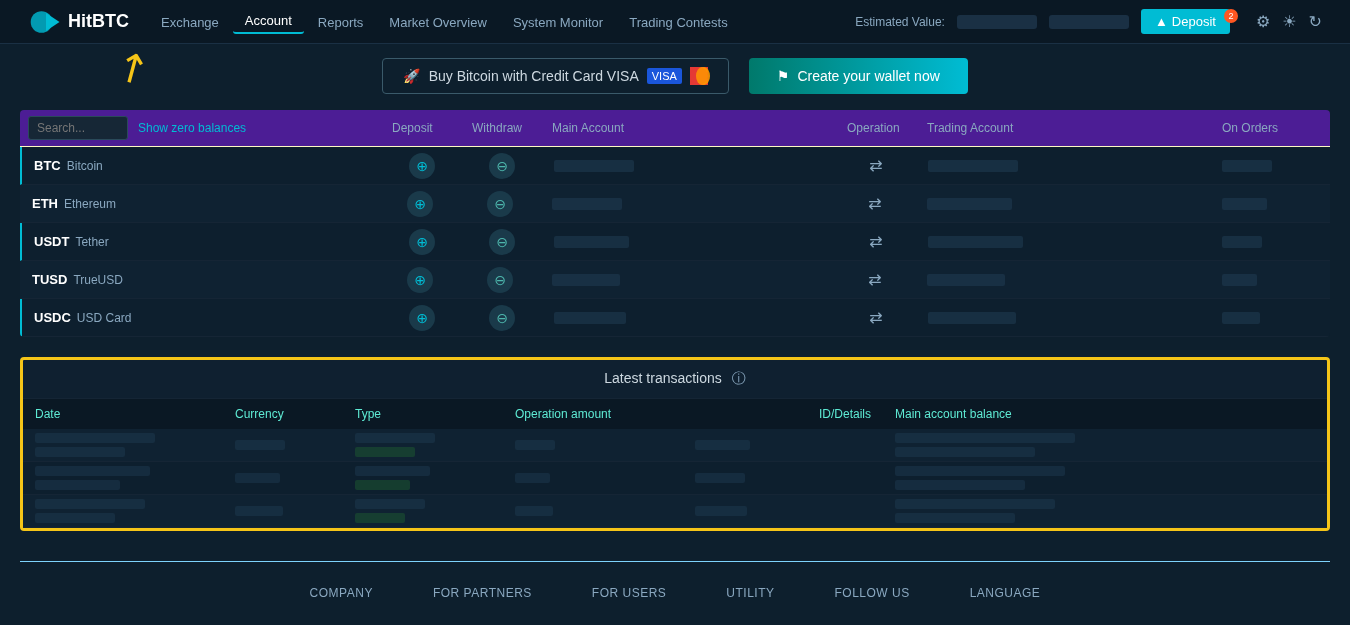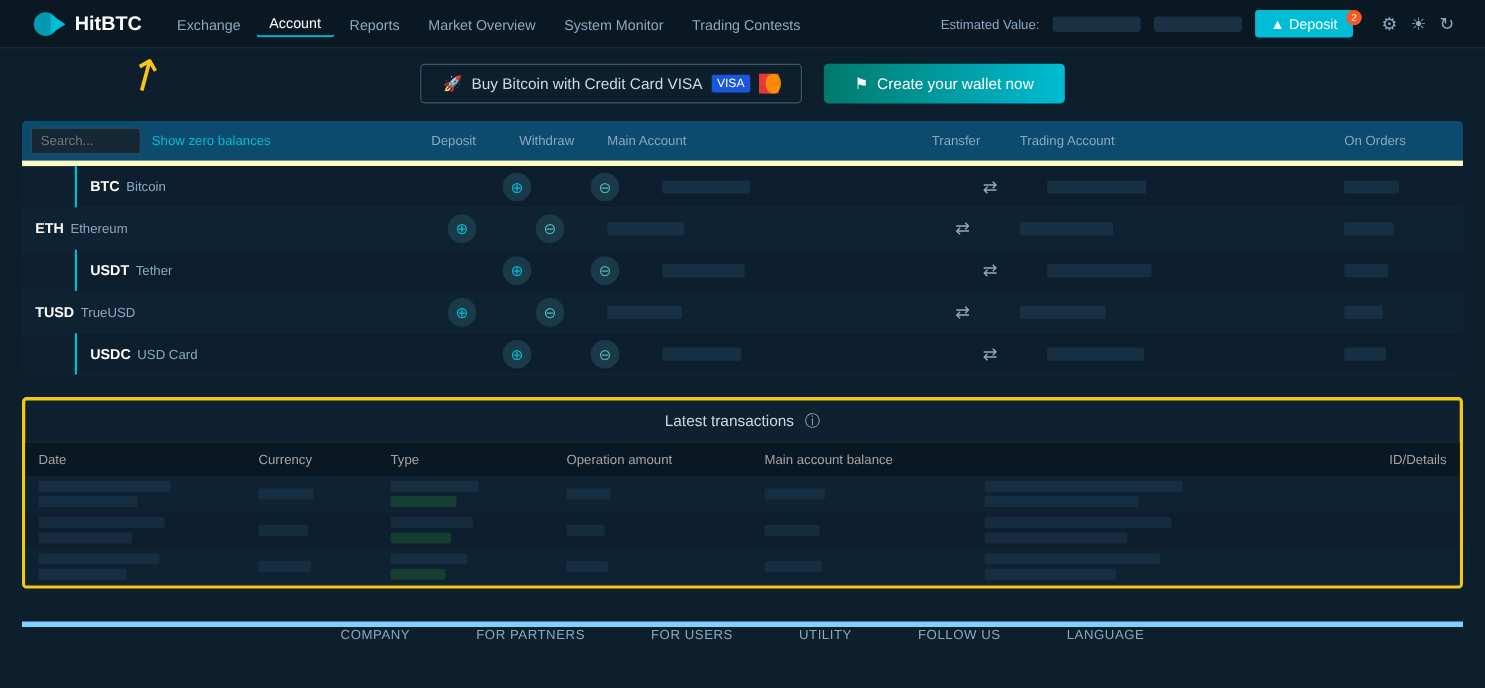--- a/index.html
+++ b/index.html
@@ -149,22 +149,22 @@
 
     
     .table-container {
       background: #0f2030;
       border-radius: 4px;
       overflow: hidden;
     }
     .table-header-row {
       display: grid;
       grid-template-columns: 360px 80px 80px 1fr 80px 1fr 120px;
-      background: #0c4a6e;
-      border-bottom: 5px solid #fef9c3;
+      background: #4c1d95;
+      border-bottom: 1px solid #fef9c3;
       padding: 0;
     }
     .table-header-cell {
       padding: 8px 12px;
       color: #8aa8c0;
       font-size: 12px;
       display: flex;
       align-items: center;
     }
     .search-area {
@@ -190,21 +190,21 @@
     }
     .table-row {
       display: grid;
       grid-template-columns: 360px 80px 80px 1fr 80px 1fr 120px;
       border-bottom: 1px solid #152535;
       align-items: center;
       min-height: 38px;
     }
     .table-row:nth-child(even) { background: #0d1f2e; }
     .table-row:nth-child(odd) { background: #0f2232; }
-    .table-row.highlighted { border-left: 2px solid #00bcd4; margin-left: 48px; }
+    .table-row.highlighted { border-left: 2px solid #00bcd4; }
     .currency-cell {
       padding: 6px 12px;
       display: flex;
       align-items: center;
       gap: 6px;
     }
     .currency-symbol {
       color: #fff;
       font-weight: bold;
       font-size: 13px;
@@ -281,21 +281,21 @@
       border-bottom: 1px solid #152535;
     }
     .transactions-header {
       display: grid;
       grid-template-columns: 200px 120px 160px 180px 200px 1fr;
       background: #0a1824;
       padding: 0;
     }
     .tx-header-cell {
       padding: 8px 12px;
-      color: #a3a3a3;
+      color: #5eead4;
       font-size: 12px;
     }
     .tx-row {
       display: grid;
       grid-template-columns: 200px 120px 160px 180px 200px 1fr;
       border-bottom: 1px solid #152535;
       min-height: 32px;
       align-items: center;
     }
     .tx-row:nth-child(even) { background: #0d1f2e; }
@@ -324,22 +324,22 @@
       font-size: 40px;
       color: #f5c518;
       transform: rotate(-30deg);
       pointer-events: none;
       z-index: 10;
     }
 
     
     .footer {
       margin-top: 30px;
-      padding: 0 20px;
-      border-top: 5px solid #7dd3fc;
+      padding: 24px 20px;
+      border-top: 1px solid #7dd3fc;
       display: flex;
       justify-content: center;
       gap: 60px;
     }
     .footer-col-title {
       color: #8aa8c0;
       font-size: 12px;
       text-transform: uppercase;
       letter-spacing: 0.5px;
     }
@@ -412,21 +412,21 @@
     <div class="table-container">
 
       <div class="table-header-row">
         <div class="table-header-cell search-area">
           <input class="search-input" type="text" placeholder="Search..." style="">
           <a class="show-zero-link">Show zero balances</a>
         </div>
         <div class="table-header-cell">Deposit</div>
         <div class="table-header-cell">Withdraw</div>
         <div class="table-header-cell">Main Account</div>
-        <div class="table-header-cell">Transfer</div>
+        <div class="table-header-cell">Operation</div>
         <div class="table-header-cell">Trading Account</div>
         <div class="table-header-cell">On Orders</div>
       </div>
 
       <div class="table-row highlighted">
         <div class="currency-cell">
           <span class="currency-symbol">BTC</span>
           <span class="currency-name">Bitcoin</span>
         </div>
         <div class="action-cell">
@@ -554,22 +554,22 @@
       <div class="transactions-title">
         <span>Latest transactions</span>
         <span style="color:#8aa8c0; margin-left:6px;">ⓘ</span>
       </div>
 
       <div class="transactions-header">
         <div class="tx-header-cell">Date</div>
         <div class="tx-header-cell">Currency</div>
         <div class="tx-header-cell">Type</div>
         <div class="tx-header-cell">Operation amount</div>
+        <div class="tx-header-cell" style="text-align:right;">ID/Details</div>
         <div class="tx-header-cell">Main account balance</div>
-        <div class="tx-header-cell" style="text-align:right;">ID/Details</div>
       </div>
 
       <div class="tx-row">
         <div class="tx-cell">
           <div class="blurred-tx" style="width:120px; margin-bottom:4px;"></div>
           <div class="blurred-tx" style="width:90px;"></div>
         </div>
         <div class="tx-cell">
           <div class="blurred-tx" style="width:50px;"></div>
         </div>

